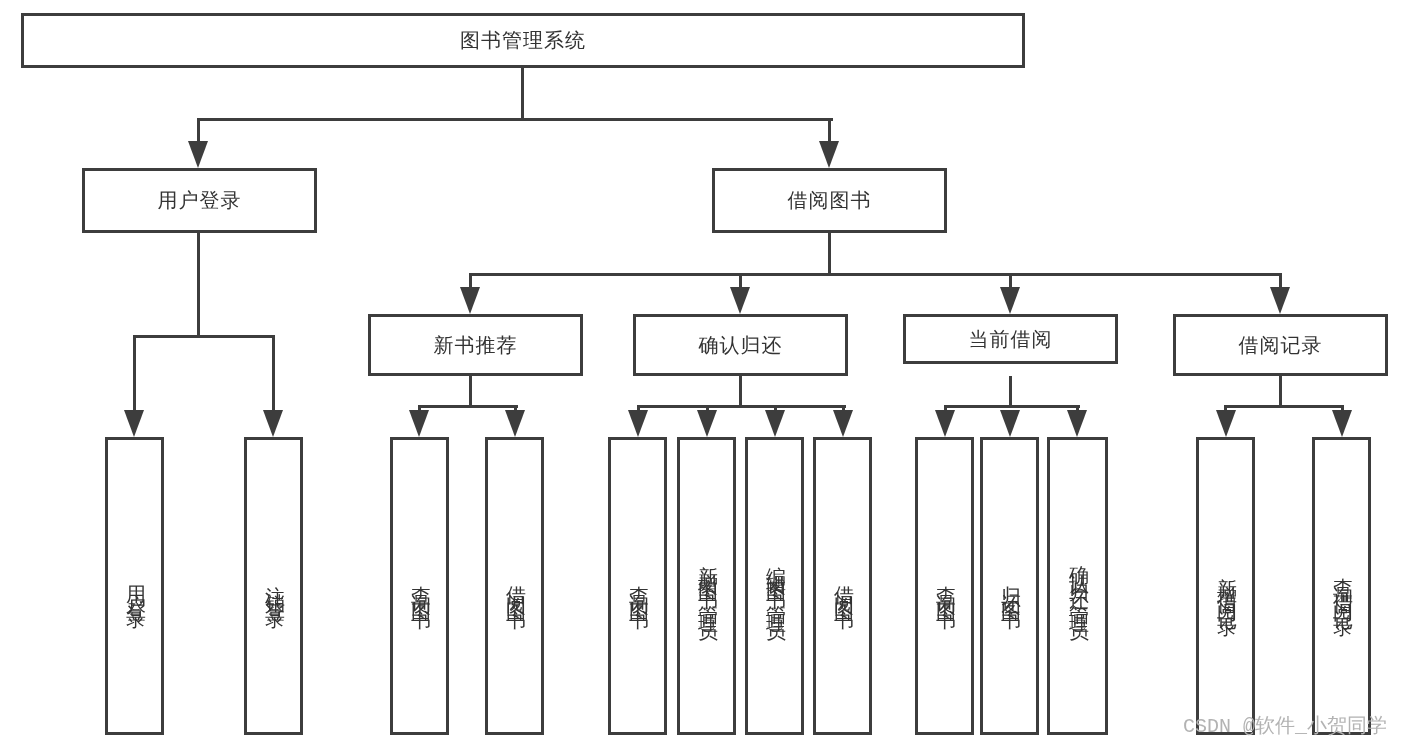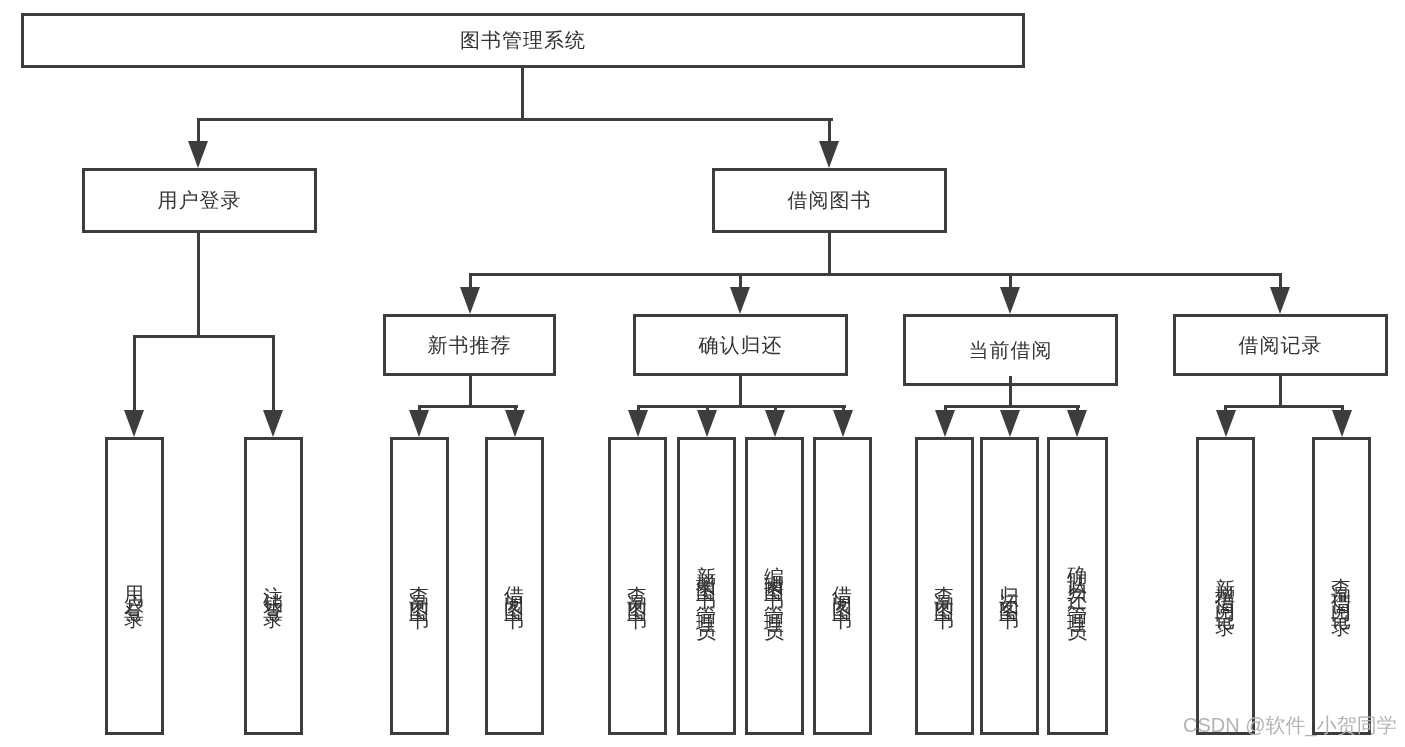--- a/index.html
+++ b/index.html
@@ -6,21 +6,21 @@
     --line:#3d3d3d;
     --text:#333333;
     --watermark:#b3b3b3;
     --bg:#ffffff;
   }
   html,body{margin:0;padding:0;background:var(--bg);}
   .canvas{
     position:relative;
     width:1405px;height:747px;
     background:var(--bg);
-    font-family:Liberation Sans, sans-serif;
+    font-family:Liberation Mono, monospace;
     color:var(--text);
     overflow:hidden;
   }
   
   .node{
     position:absolute;
     box-sizing:border-box;
     border:3px solid var(--line);
     background:#fff;
     display:flex;
@@ -98,23 +98,23 @@
   <div class="h" style="left:469px;top:273px;width:813px;"></div>
   <div class="v" style="left:469px;top:273px;height:16px;"></div>
   <div class="v" style="left:739px;top:273px;height:16px;"></div>
   <div class="v" style="left:1009px;top:273px;height:16px;"></div>
   <div class="v" style="left:1279px;top:273px;height:16px;"></div>
   <div class="arrow" style="left:460px;top:287px;"></div>
   <div class="arrow" style="left:730px;top:287px;"></div>
   <div class="arrow" style="left:1000px;top:287px;"></div>
   <div class="arrow" style="left:1270px;top:287px;"></div>
 
-  <div class="node" style="left:383px;top:314px;width:173px;height:62px;">新书推荐</div>
+  <div class="node" style="left:368px;top:314px;width:215px;height:62px;">新书推荐</div>
   <div class="node" style="left:633px;top:314px;width:215px;height:62px;">确认归还</div>
-  <div class="node" style="left:903px;top:314px;width:215px;height:72px;">当前借阅</div>
+  <div class="node" style="left:903px;top:314px;width:215px;height:50px;">当前借阅</div>
   <div class="node" style="left:1173px;top:314px;width:215px;height:62px;">借阅记录</div>
 
   <div class="v" style="left:469px;top:376px;height:32px;"></div>
   <div class="h" style="left:418px;top:405px;width:100px;"></div>
   <div class="v" style="left:418px;top:405px;height:8px;"></div>
   <div class="v" style="left:514px;top:405px;height:8px;"></div>
   <div class="arrow" style="left:409px;top:410px;"></div>
   <div class="arrow" style="left:505px;top:410px;"></div>
 
   <div class="v" style="left:739px;top:376px;height:32px;"></div>

